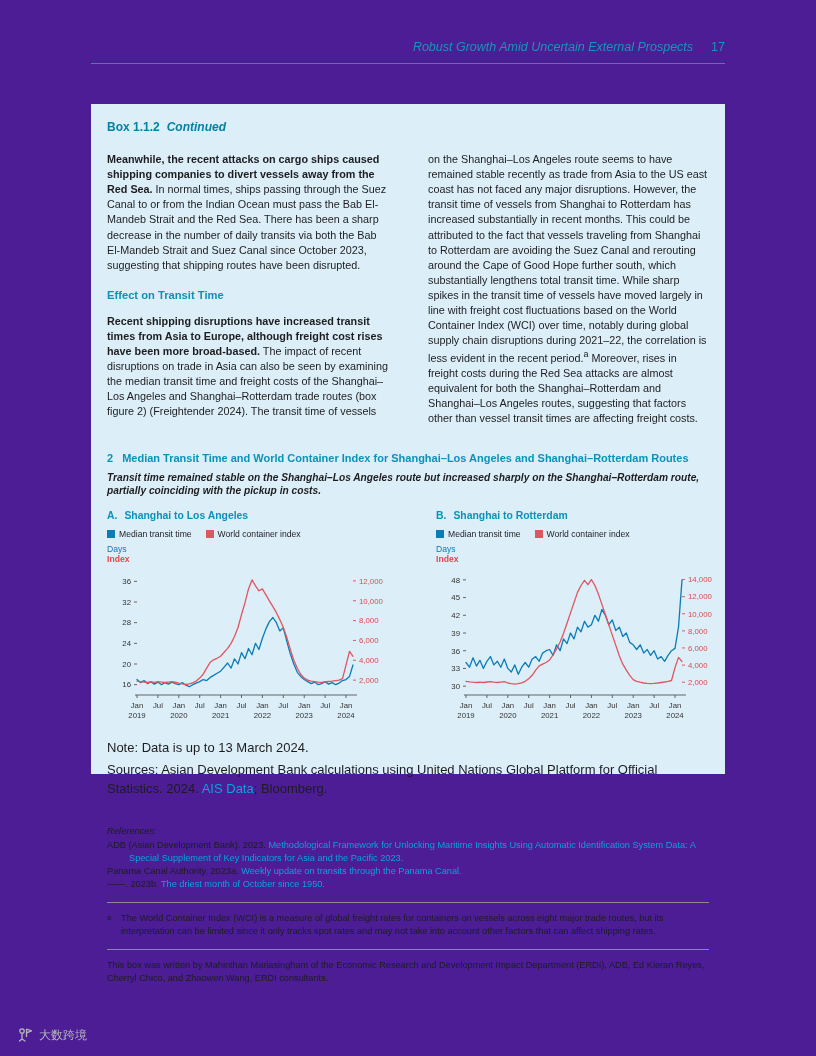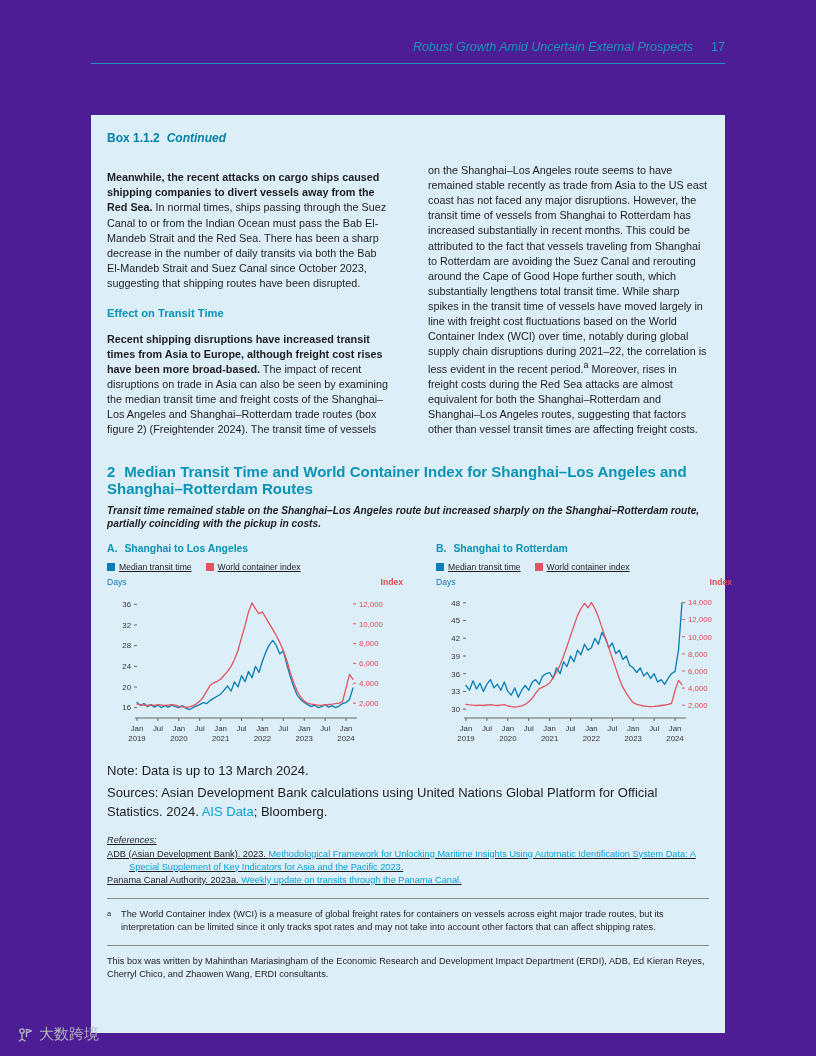--- a/index.html
+++ b/index.html
@@ -7,65 +7,65 @@
         font-family:"Liberation Sans",sans-serif;color:#1d1d1f;overflow:hidden;}
 
   
   .running-head{position:absolute;left:91px;top:40px;width:634px;text-align:right;
         color:#1d94b5;font-size:12.5px;}
   .rh-title{font-style:italic;}
   .rh-page{margin-left:18px;}
   .rh-rule{position:absolute;left:91px;top:63px;width:634px;border-top:1px solid #1d94b5;}
 
   
-  .box{position:absolute;left:91px;top:115px;width:634px;height:918px;
+  .box{position:absolute;left:91px;top:104px;width:634px;height:670px;
        background:#dceef8;padding:16px 16px 22px;box-sizing:border-box;}
   .box-head{font-size:12px;margin-bottom:18px;}
   .box-label{font-weight:bold;color:#0282a6;}
   .box-cont{font-style:italic;font-weight:bold;color:#0282a6;margin-left:7px;}
 
-  .cols{display:flex;gap:40px;align-items:flex-end;}
+  .cols{display:flex;gap:40px;}
   .col{width:288px;font-size:10.8px;line-height:1.4;}
   .para{margin:0 0 11px;}
   .para b{font-weight:bold;}
   .subhead{color:#0a93b8;font-size:11.2px;font-weight:bold;margin:15px 0 10px;}
 
   
-  .fig-title{margin-top:14px;color:#0a93b8;font-weight:bold;font-size:15px;}
+  .fig-title{margin-top:14px;color:#0a93b8;font-weight:bold;font-size:11px;}
   .fig-num{margin-right:9px;}
   .fig-subtitle{font-style:italic;font-weight:bold;font-size:10.2px;margin-top:7px;line-height:1.35;}
 
   .charts{display:flex;gap:33px;margin-top:12px;}
   .chart{width:296px;}
   .chart-title{color:#0a93b8;font-weight:bold;font-size:10.4px;margin-bottom:8px;}
   .chart-label{margin-right:7px;}
   .legend{display:flex;align-items:center;font-size:8.6px;margin-bottom:5px;}
   .swatch{width:8px;height:8px;display:inline-block;margin-right:4px;background:#999;}
-  .legend .leg-label{margin-right:14px;text-decoration:underline;}
-  .axis-heads{display:flex;justify-content:space-between;font-size:8.6px;margin-bottom:1px;}
+  .legend .leg-label{margin-right:14px;}
+  .axis-heads{display:flex;justify-content:space-between;font-size:8.6px;margin-bottom:1px;flex-direction:column;}
   .axis-days{color:#0a7cb8;}
   .axis-index{color:#e2484f;font-weight:bold;}
   .plot svg{display:block;}
 
   .notes{font-size:13px;margin-top:8px;line-height:1.45;}
   .note-line{margin-top:3px;}
   .link{color:#0aa2dc;text-decoration:none;cursor:pointer;}
 
-  .refs{font-size:9.2px;margin-top:12px;line-height:1.42;text-decoration:underline;}
+  .refs{font-size:9.2px;margin-top:26px;line-height:1.42;}
   .refs-head{font-style:italic;margin-bottom:1px;}
   .ref-line{padding-left:22px;text-indent:-22px;}
 
   .rule{border-top:1px solid #8a8d90;margin:11px 0 9px;}
   .footnote{font-size:9.2px;line-height:1.42;display:flex;}
   .fn-marker{font-size:7.3px;vertical-align:super;margin-right:10px;padding-top:1px;}
   .credit{font-size:9.2px;line-height:1.42;margin-top:2px;}
 
   
   .watermark{position:absolute;left:16px;bottom:12px;display:flex;align-items:center;
-       gap:5px;color:#b4b7ba;font-size:15px;}
+       gap:5px;color:#b4b7ba;font-size:12px;}
 </style>
 </head>
 <body>
 
 <div class="page">
 
   <div class="running-head">
     <span class="rh-title">Robust Growth Amid Uncertain External Prospects</span><span class="rh-page">17</span>
   </div>
   <div class="rh-rule"></div>
@@ -252,20 +252,21 @@
 
     <div class="notes">
       <div class="note-line">Note: Data is up to 13 March 2024.</div>
       <div class="note-line"><span>Sources: Asian Development Bank calculations using United Nations Global Platform for Official Statistics. 2024. </span><a class="link">AIS Data</a><span>; Bloomberg.</span></div>
     </div>
 
     <div class="refs">
       <div class="refs-head">References:</div>
       <div class="ref-line"><span>ADB (Asian Development Bank). 2023. </span><a class="link">Methodological Framework for Unlocking Maritime Insights Using Automatic Identification System Data: A Special Supplement of Key Indicators for Asia and the Pacific 2023.</a></div>
       <div class="ref-line"><span>Panama Canal Authority. 2023a. </span><a class="link">Weekly update on transits through the Panama Canal.</a></div>
+      <div class="ref-line"><span>——. 2023b. </span><a class="link">The driest month of October since 1950.</a></div>
     </div>
 
     <div class="rule"></div>
 
     <div class="footnote">
       <span class="fn-marker">a</span>
       <span class="fn-text">The World Container Index (WCI) is a measure of global freight rates for containers on vessels across eight major trade routes, but its interpretation can be limited since it only tracks spot rates and may not take into account other factors that can affect shipping rates.</span>
     </div>
 
     <div class="rule"></div>

